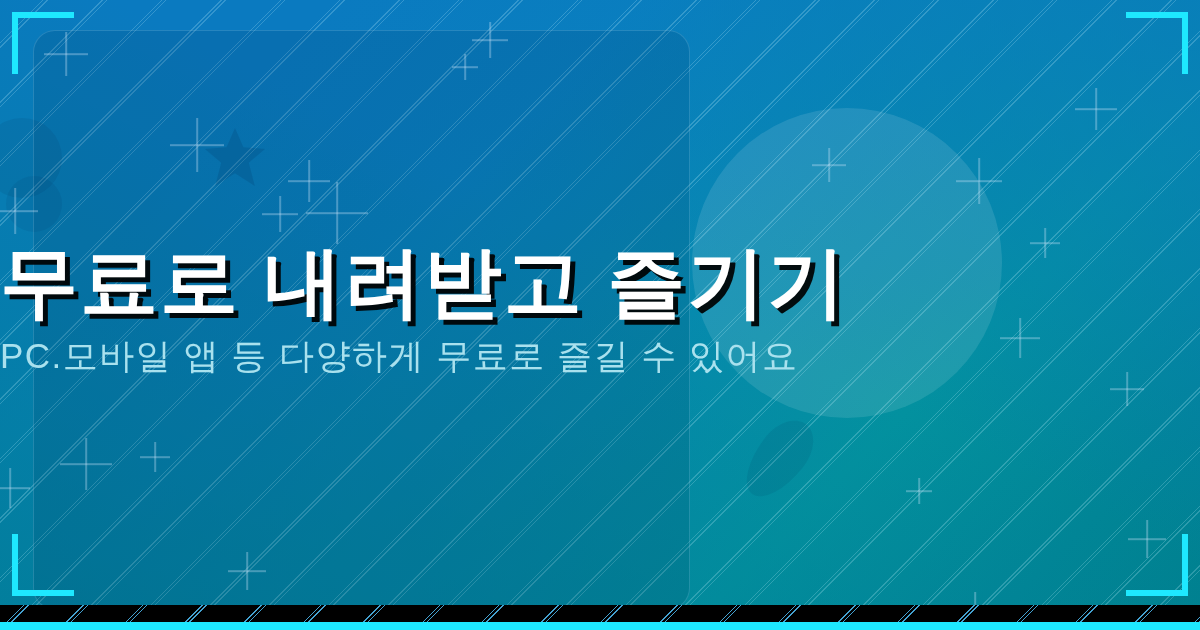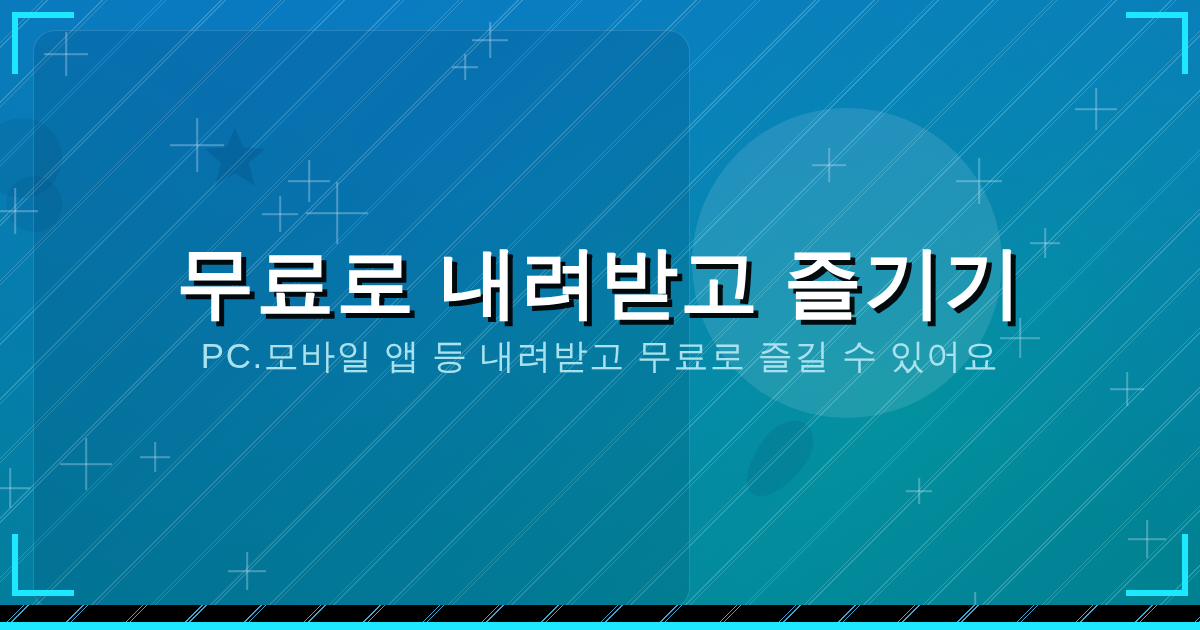--- a/index.html
+++ b/index.html
@@ -131,21 +131,20 @@
     left: 6px; top: 176px; width: 56px; height: 56px; border-radius: 50%;
     background: rgba(0,45,85,0.09);
   }
 
   
   .text-wrap {
     position: absolute;
     left: 0;
     top: 242px;
     width: 1200px;
-    text-align: center;
   }
   .title {
     margin: 0;
     font-size: 78px;
     line-height: 1.04;
     font-weight: 700;
     color: #ffffff;
     letter-spacing: 2px;
     text-shadow: 5px 5px 0 rgba(0,0,0,0.92);
     white-space: nowrap;
@@ -308,21 +307,21 @@
       <i class="h"></i>
       <i class="v"></i>
     </div>
   <div class="bracket br">
       <i class="h"></i>
       <i class="v"></i>
     </div>
 
   <div class="text-wrap">
     <h1 class="title">무료로 내려받고 즐기기</h1>
-    <p class="subtitle">PC.모바일 앱 등 내려받고 무료로 즐길 수 있어요</p>
+    <p class="subtitle">PC.모바일 앱 등 다양하게 무료로 즐길 수 있어요</p>
   </div>
 
   <div class="bottom-bar">
     <div class="bstripes"></div>
   </div>
   <div class="bottom-line"></div>
 
 </div>
 
 </body></html>

